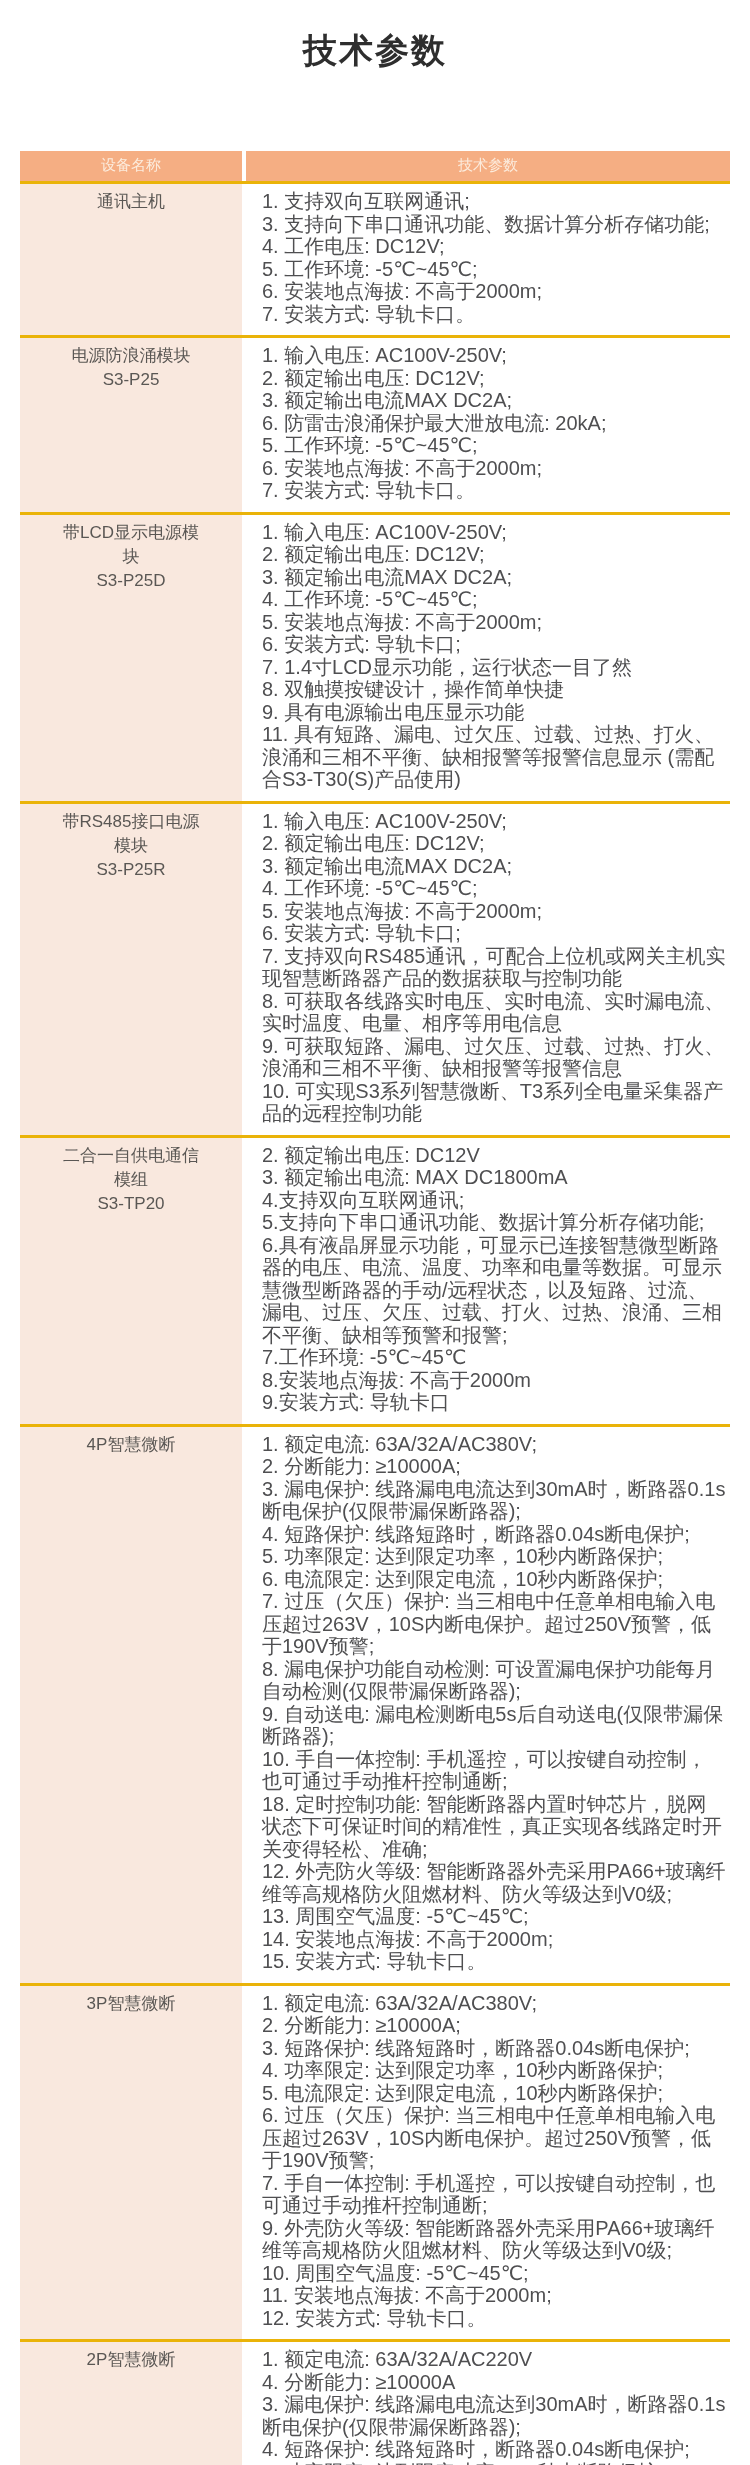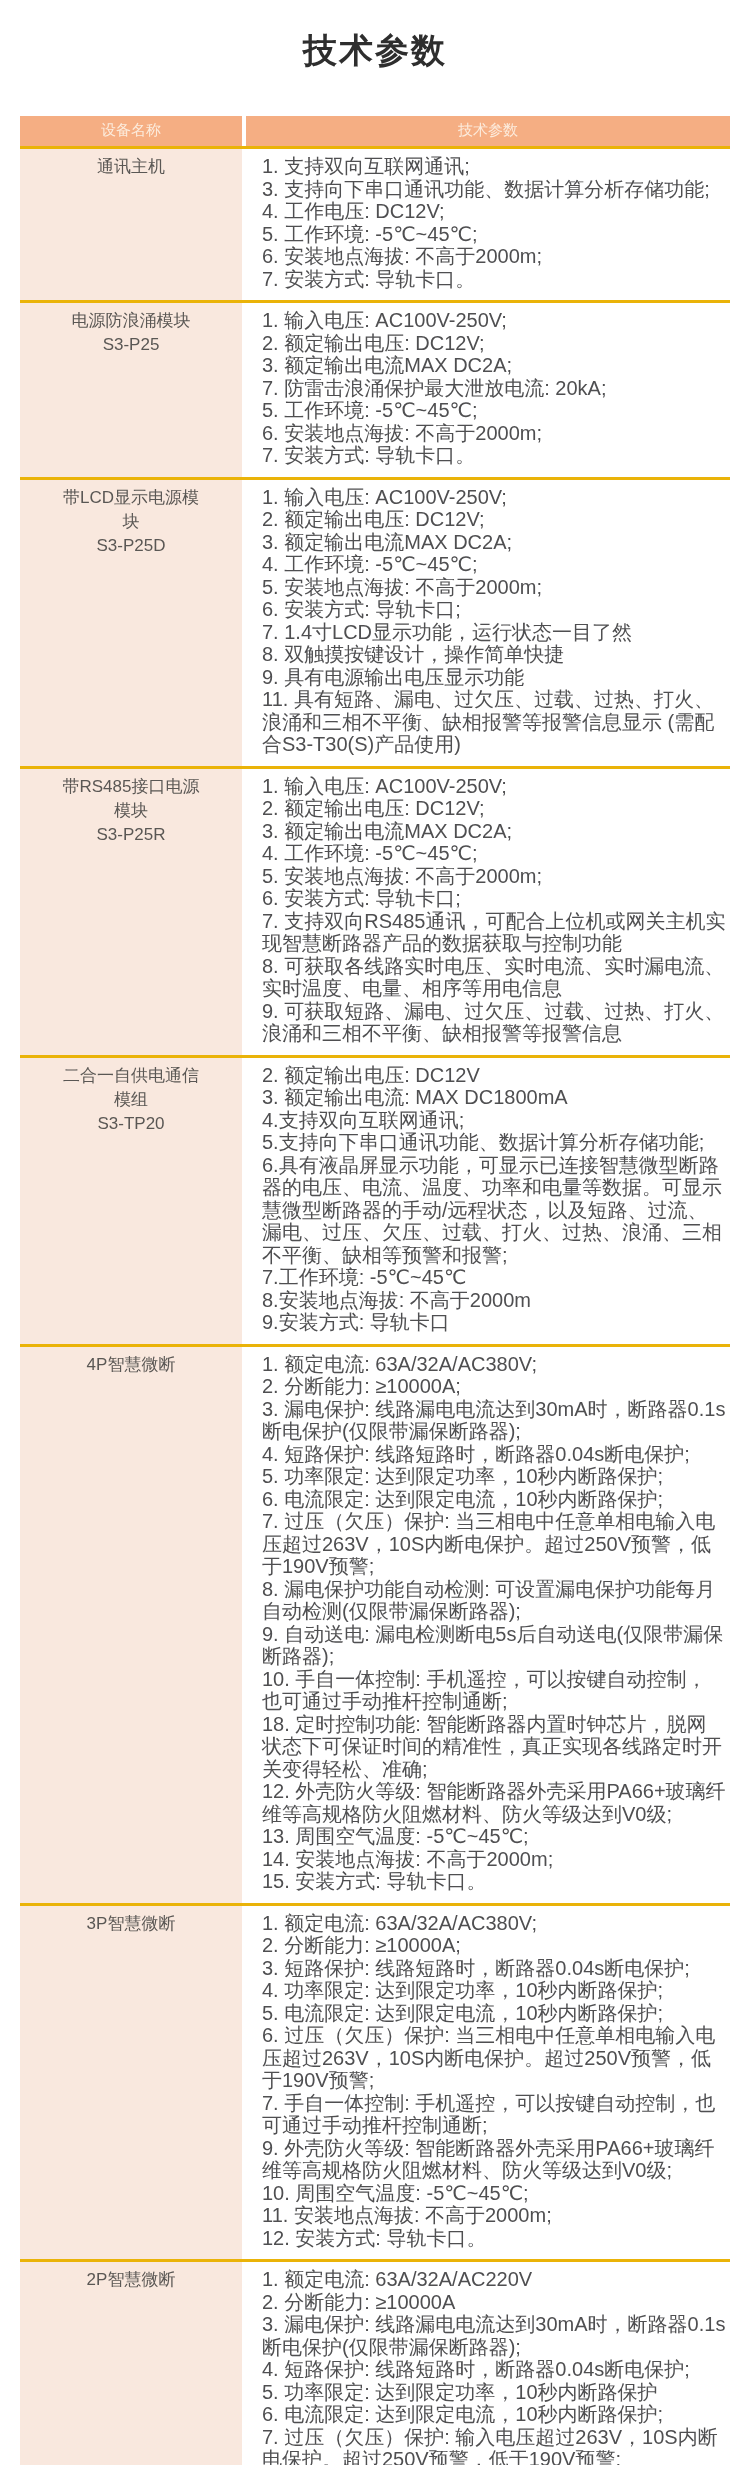--- a/index.html
+++ b/index.html
@@ -23,20 +23,21 @@
   }
   .spec-table { width: 710px; }
   .thead-row, .spec-row { display: flex; align-items: stretch; }
   .th-device, .th-params {
     background: #f5ae83;
     color: #fcecdd;
     font-size: 15px;
     text-align: center;
     padding: 5px 0 6px 0;
     font-weight: 400;
+    margin-top: 35px;
   }
   .th-device { width: 226px; border-right: 4px solid #ffffff; }
   .th-params { flex: 1; }
   .spec-row { border-top: 3px solid #eab308; }
   .cell-device {
     width: 226px;
     background: #f9e8de;
     border-right: 4px solid #ffffff;
     text-align: center;
     padding: 6px 38px 8px 38px;
@@ -86,21 +87,21 @@
 
   <div class="spec-row">
     <div class="cell-device">
             <div class="device-line">电源防浪涌模块</div>
             <div class="device-line">S3-P25</div>
           </div>
     <div class="cell-params">
             <div class="param-line">1. 输入电压: AC100V-250V;</div>
             <div class="param-line">2. 额定输出电压: DC12V;</div>
             <div class="param-line">3. 额定输出电流MAX DC2A;</div>
-            <div class="param-line">7. 防雷击浪涌保护最大泄放电流: 20kA;</div>
+            <div class="param-line">6. 防雷击浪涌保护最大泄放电流: 20kA;</div>
             <div class="param-line">5. 工作环境: -5℃~45℃;</div>
             <div class="param-line">6. 安装地点海拔: 不高于2000m;</div>
             <div class="param-line">7. 安装方式: 导轨卡口。</div>
           </div>
   </div>
 
   <div class="spec-row">
     <div class="cell-device">
             <div class="device-line">带LCD显示电源模块</div>
             <div class="device-line">S3-P25D</div>
@@ -127,20 +128,21 @@
     <div class="cell-params">
             <div class="param-line">1. 输入电压: AC100V-250V;</div>
             <div class="param-line">2. 额定输出电压: DC12V;</div>
             <div class="param-line">3. 额定输出电流MAX DC2A;</div>
             <div class="param-line">4. 工作环境: -5℃~45℃;</div>
             <div class="param-line">5. 安装地点海拔: 不高于2000m;</div>
             <div class="param-line">6. 安装方式: 导轨卡口;</div>
             <div class="param-line">7. 支持双向RS485通讯，可配合上位机或网关主机实现智慧断路器产品的数据获取与控制功能</div>
             <div class="param-line">8. 可获取各线路实时电压、实时电流、实时漏电流、实时温度、电量、相序等用电信息</div>
             <div class="param-line">9. 可获取短路、漏电、过欠压、过载、过热、打火、浪涌和三相不平衡、缺相报警等报警信息</div>
+            <div class="param-line">10. 可实现S3系列智慧微断、T3系列全电量采集器产品的远程控制功能</div>
           </div>
   </div>
 
   <div class="spec-row">
     <div class="cell-device">
             <div class="device-line">二合一自供电通信模组</div>
             <div class="device-line">S3-TP20</div>
           </div>
     <div class="cell-params">
             <div class="param-line">2. 额定输出电压: DC12V</div>
@@ -195,21 +197,21 @@
             <div class="param-line">12. 安装方式: 导轨卡口。</div>
           </div>
   </div>
 
   <div class="spec-row">
     <div class="cell-device">
             <div class="device-line">2P智慧微断</div>
           </div>
     <div class="cell-params">
             <div class="param-line">1. 额定电流: 63A/32A/AC220V</div>
-            <div class="param-line">2. 分断能力: ≥10000A</div>
+            <div class="param-line">4. 分断能力: ≥10000A</div>
             <div class="param-line">3. 漏电保护: 线路漏电电流达到30mA时，断路器0.1s断电保护(仅限带漏保断路器);</div>
             <div class="param-line">4. 短路保护: 线路短路时，断路器0.04s断电保护;</div>
             <div class="param-line">5. 功率限定: 达到限定功率，10秒内断路保护</div>
             <div class="param-line">6. 电流限定: 达到限定电流，10秒内断路保护;</div>
             <div class="param-line">7. 过压（欠压）保护: 输入电压超过263V，10S内断电保护。超过250V预警，低于190V预警;</div>
           </div>
   </div>
 
 </div>
 

